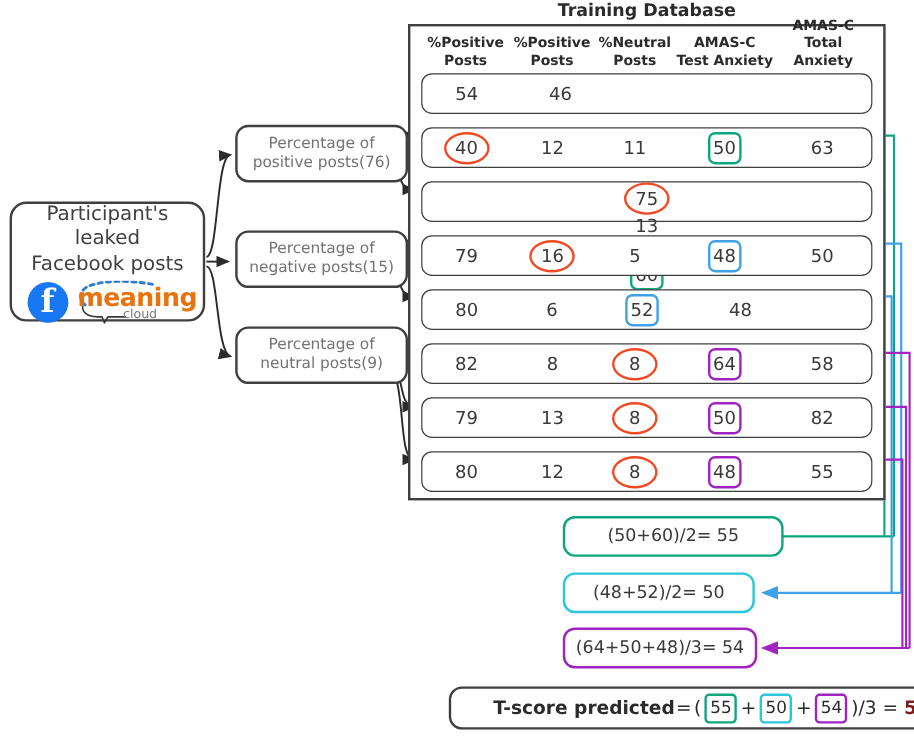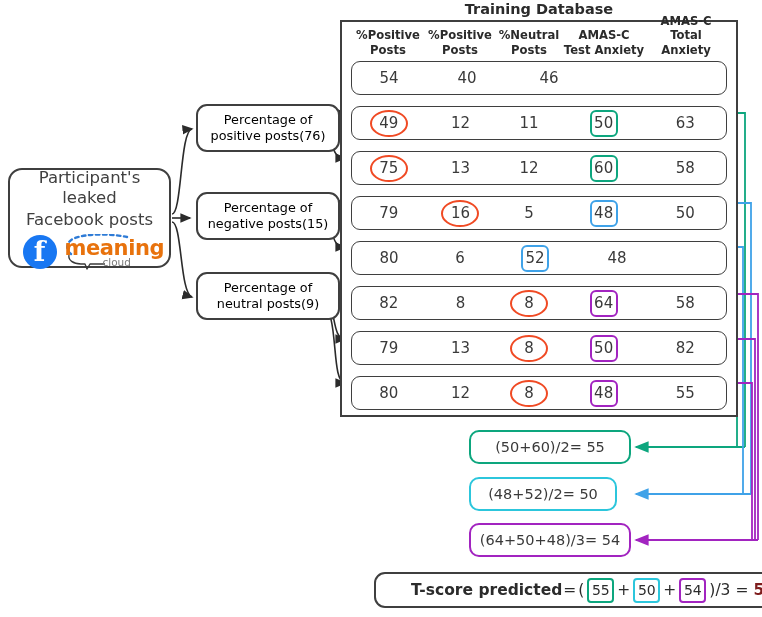--- a/index.html
+++ b/index.html
@@ -33,21 +33,21 @@
     position:absolute;left:4px;top:4px;font-size:21px;font-weight:bold;color:#E8720C;
     letter-spacing:-0.4px;line-height:1;
   }
   #mc-logo .mc-sub{
     position:absolute;left:42px;top:23px;font-size:10.5px;color:#7a7a7a;line-height:1;
   }
 
   
   .pct-node{
     width:144px;height:48px;border:2px solid #3f3f3f;border-radius:11px;
-    font-size:12.8px;line-height:1.22;color:#000000;
+    font-size:12.8px;line-height:1.22;color:#737373;
   }
   #pct-positive{left:196px;top:104px;}
   #pct-negative{left:196px;top:192px;}
   #pct-neutral{left:196px;top:272px;}
 
   
   #db-title{
     position:absolute;left:340px;top:1px;width:398px;text-align:center;
     font-size:14.5px;font-weight:bold;color:#2b2b2b;
   }
@@ -79,22 +79,22 @@
   .bx{width:28px;height:27px;border-radius:6px;border-width:2.4px;border-style:solid;}
   .bx-green{border-color:#0DA67E;}
   .bx-blue{border-color:#3FA2E8;}
   .bx-purple{border-color:#A224C0;}
 
   
   .calc{
     height:34px;border-radius:10px;border-width:2.4px;border-style:solid;
     font-size:14.5px;color:#3a3a3a;
   }
-  #calc-green{left:469px;top:430px;width:162px;border-color:#0DA67E;}
-  #calc-blue{left:469px;top:477px;width:148px;border-color:#2CC6DC;}
+  #calc-green{left:469px;top:430px;width:184px;border-color:#0DA67E;}
+  #calc-blue{left:469px;top:477px;width:160px;border-color:#2CC6DC;}
   #calc-purple{left:469px;top:523px;width:162px;border-color:#A224C0;}
 
   
   #tscore{
     left:374px;top:572px;width:438px;height:36px;border:2px solid #3f3f3f;border-radius:11px;
     font-size:15.5px;color:#2b2b2b;gap:0px;
   }
   #tscore .lbl{font-weight:bold;}
   #tscore .mini{
     display:inline-flex;align-items:center;justify-content:center;
@@ -223,35 +223,34 @@
         <div>Test Anxiety</div>
       </div>
       <div class="hcell c4" style="width: 82px;">
         <div>AMAS-C</div>
         <div>Total Anxiety</div>
       </div>
     </div>
   <div id="rows-host">
       <div class="row" style="top: 61px;">
         <div class="cell c0">54</div>
-        <div class="cell c3">40</div>
         <div class="cell c4">46</div>
       </div>
       <div class="row" style="top: 106px;">
         <div class="cell c0">
-          <span class="mark circ-red">49</span>
+          <span class="mark circ-red">40</span>
         </div>
         <div class="cell c1">12</div>
         <div class="cell c2">11</div>
         <div class="cell c3">
           <span class="mark bx bx-green">50</span>
         </div>
         <div class="cell c4">63</div>
       </div>
-      <div class="row" style="top: 151px;">
+      <div class="row" style="top: 151px; flex-direction: column;">
         <div class="cell c0">
           <span class="mark circ-red">75</span>
         </div>
         <div class="cell c1">13</div>
         <div class="cell c2">12</div>
         <div class="cell c3">
           <span class="mark bx bx-green">60</span>
         </div>
         <div class="cell c4">58</div>
       </div>

